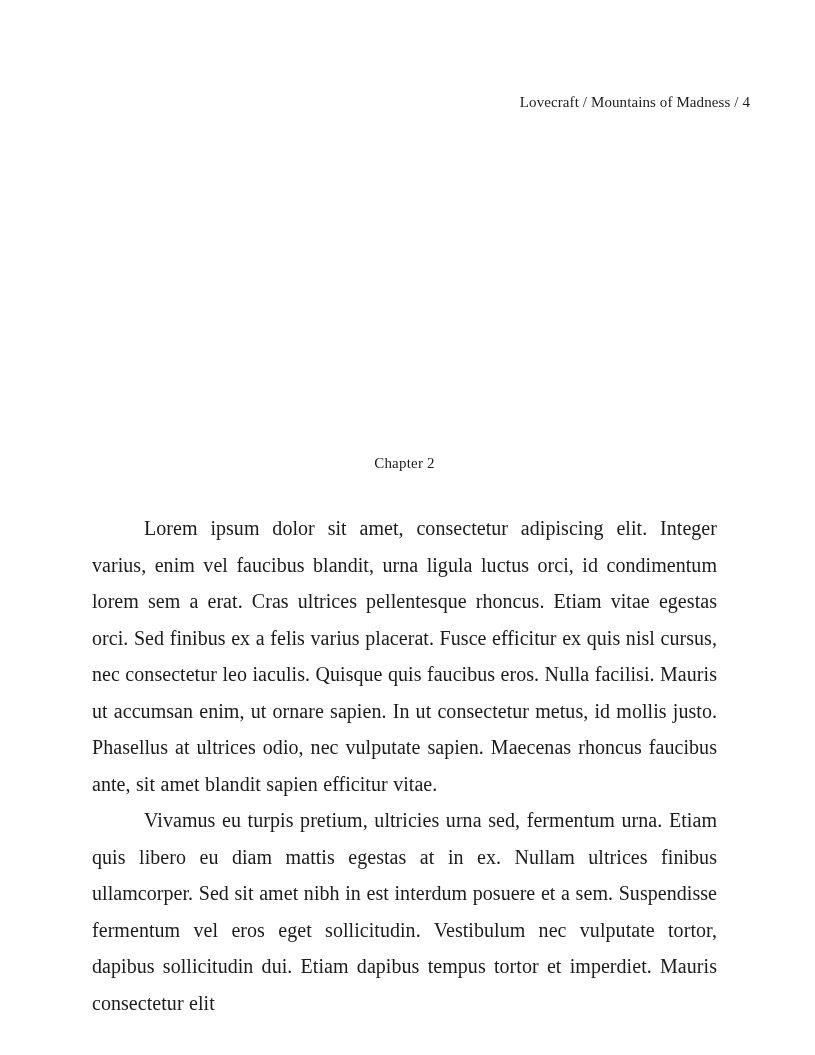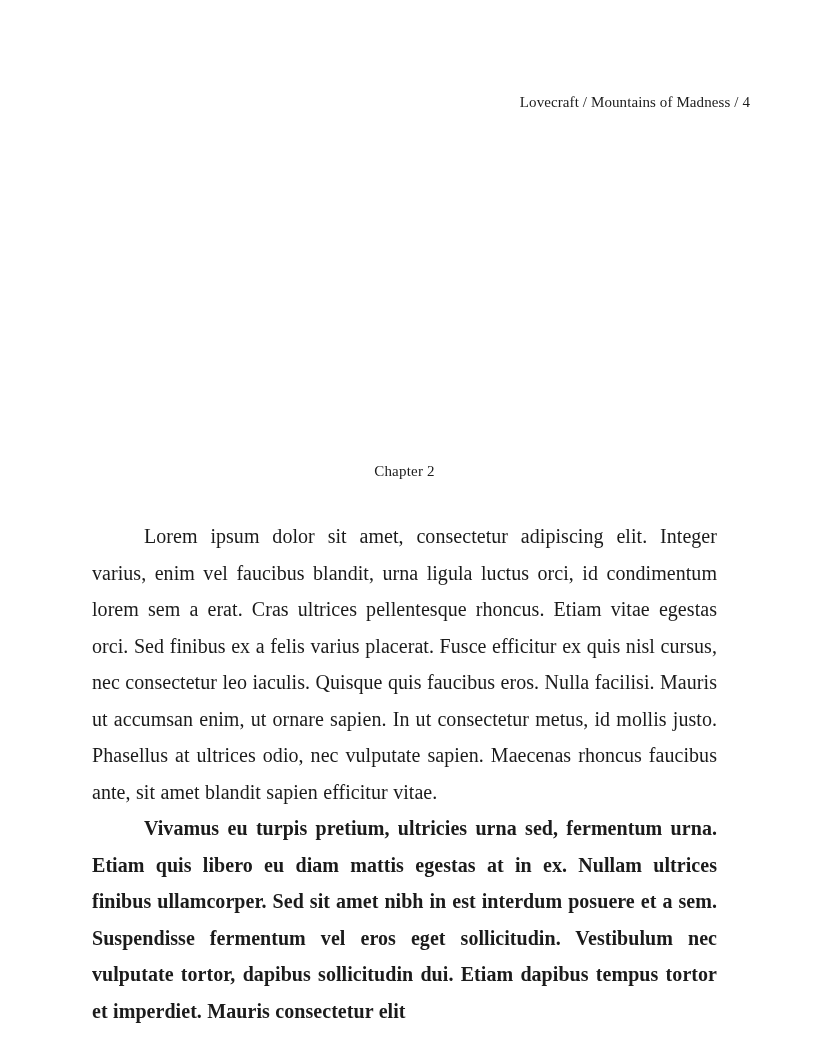--- a/index.html
+++ b/index.html
@@ -35,36 +35,35 @@
   }
   .body-block {
     position: absolute;
     top: 455px;
     left: 92px;
     width: 625px;
   }
   .chapter-title {
     text-align: center;
     font-size: 15px;
-    margin: 8px 0 38px 0;
+    margin: 0 0 38px 0;
     letter-spacing: 0.2px;
     font-family: Liberation Serif, serif;
   }
   p.para {
     margin: 0;
     font-size: 20px;
     line-height: 36.5px;
     text-indent: 52px;
     text-align: justify;
     letter-spacing: 0.05px;
     word-spacing: 0.4px;
   }
   p.para + p.para {
     margin-top: 0;
-    font-weight: bold;
   }
 </style>
 </head>
 <body>
 
 <div class="page">
 
   <div class="running-head">Lovecraft / Mountains of Madness / 4</div>
 
   <div class="body-block">

